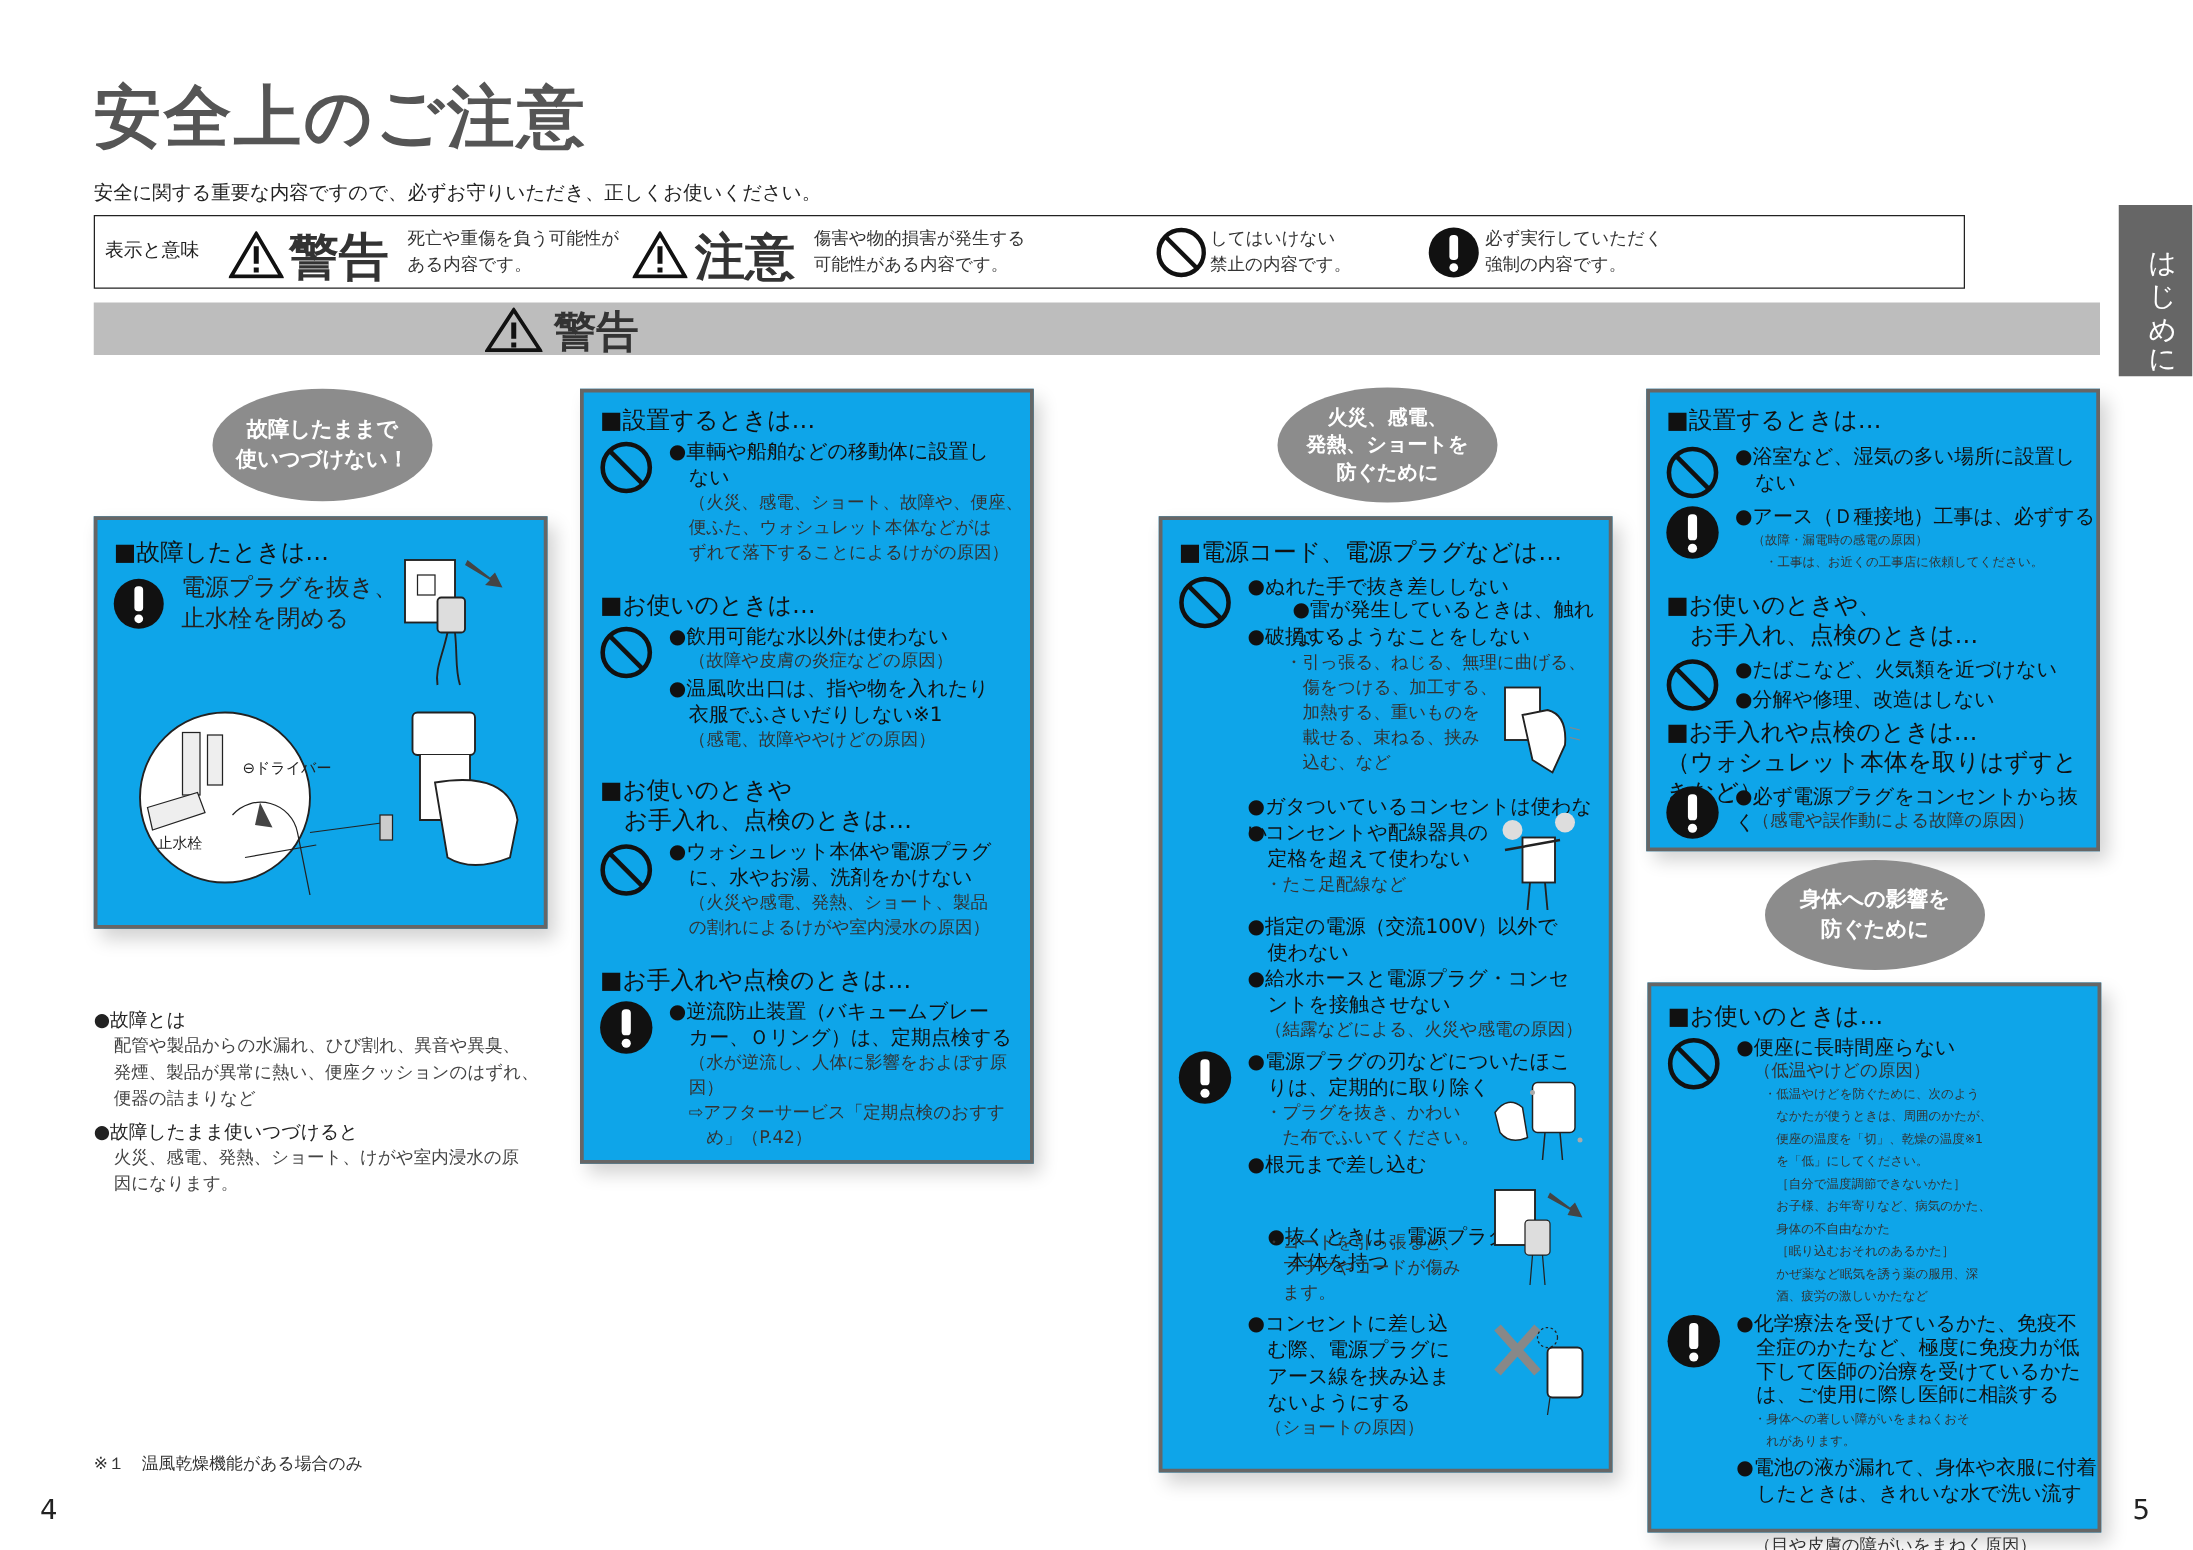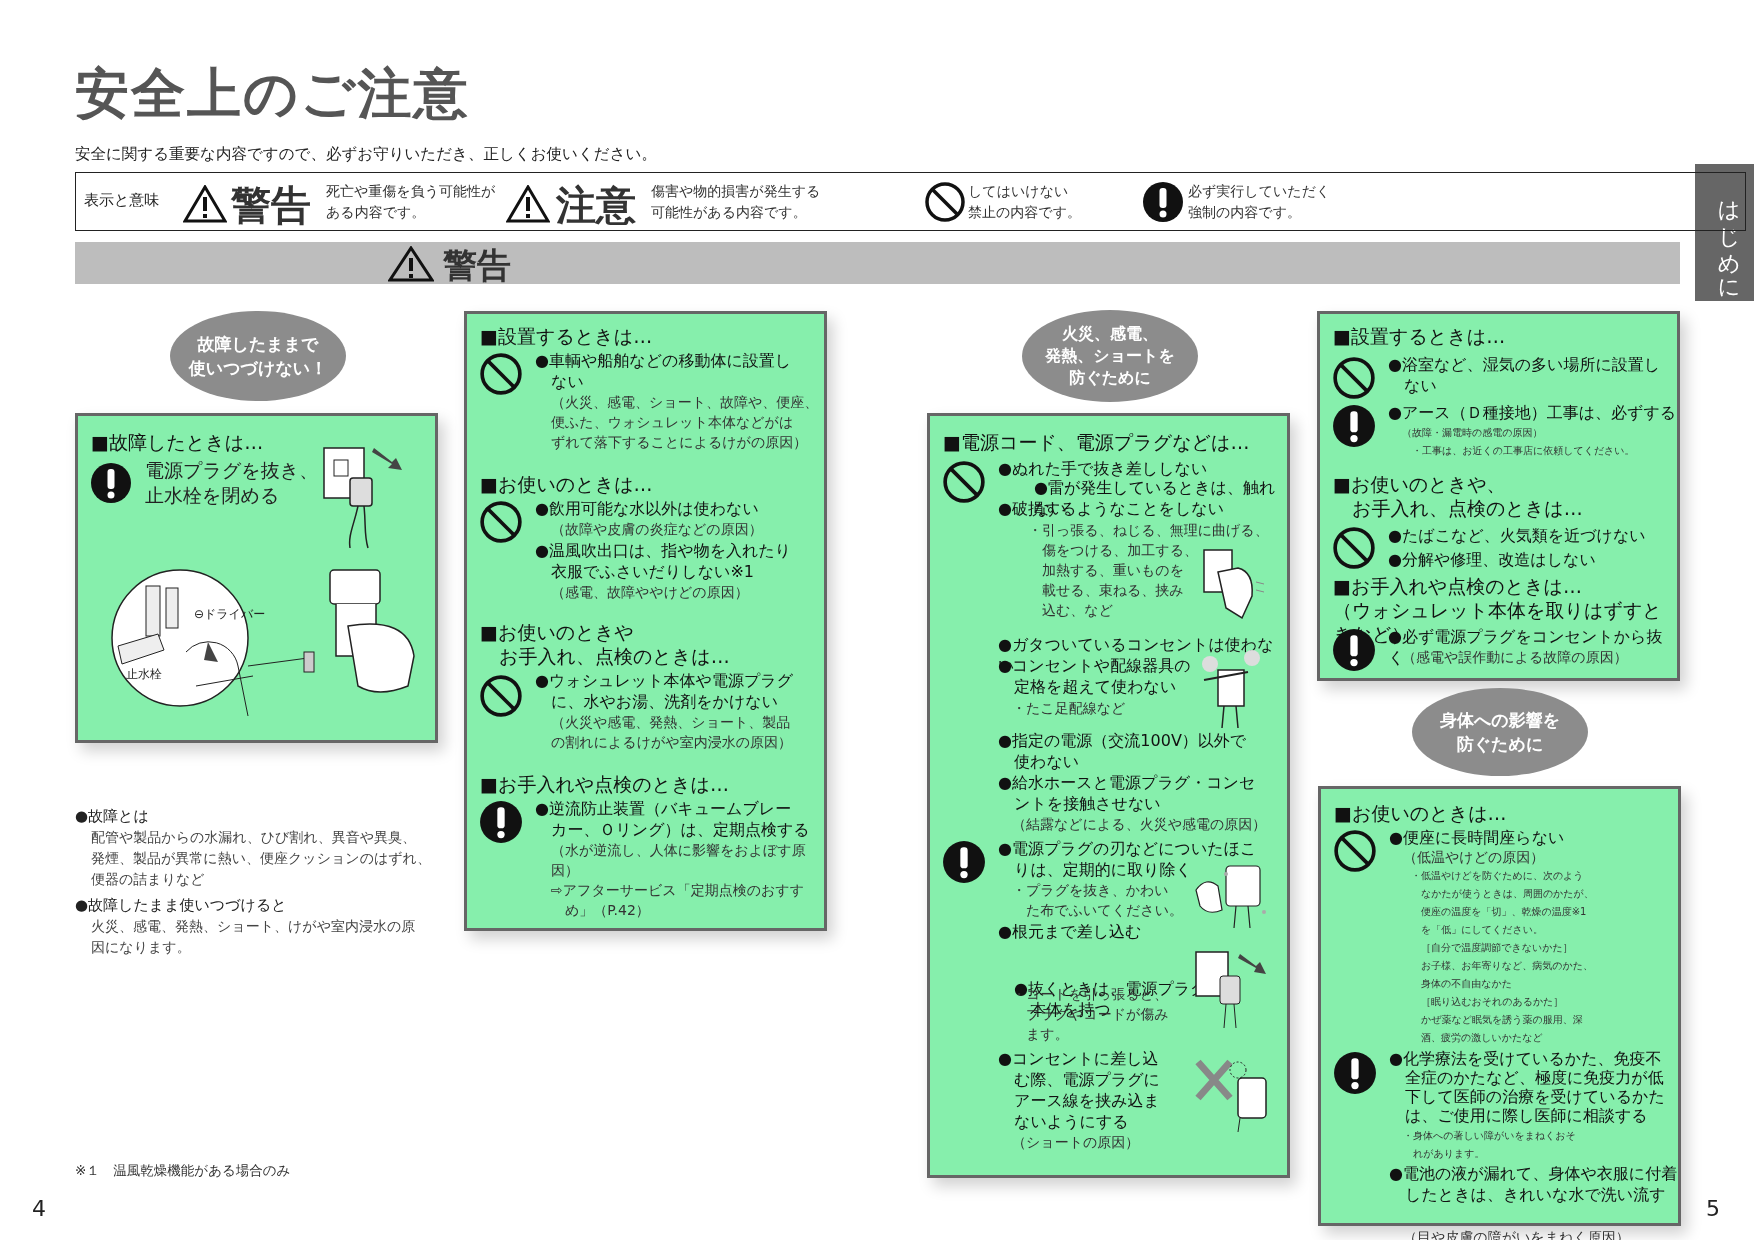--- a/index.html
+++ b/index.html
@@ -1,32 +1,32 @@
 <!DOCTYPE html>
 <html><head>
 <meta charset="utf-8">
 <style>
   * { box-sizing: border-box; margin: 0; padding: 0; }
   html, body { width: 1754px; height: 1240px; background: #ffffff; overflow: hidden; }
   body { position: relative; font-family: "DejaVu Sans", "Liberation Sans", sans-serif; color: #222; }
   .abs { position: absolute; }
   .title { left: 75px; top: 58px; font-size: 54px; font-weight: bold; color: #555; letter-spacing: 2px; }
   .subtitle { left: 75px; top: 144px; font-size: 15.5px; color: #222; }
-  .legend { left: 75px; top: 172px; width: 1671px; height: 59px; border: 1.5px solid #222; }
+  .legend { left: 75px; top: 172px; width: 1497px; height: 59px; border: 1.5px solid #222; }
   .legend .lbl { position: absolute; top: 18px; font-size: 15px; }
   .legend .big { position: absolute; top: 5px; font-size: 40px; font-weight: bold; color: #333; }
   .legend .desc { position: absolute; top: 8px; font-size: 14px; line-height: 21px; color: #333; }
   .legend .ico { position: absolute; top: 10px; }
   .banner { left: 75px; top: 242px; width: 1605px; height: 42px; background: #bdbdbd; }
   .banner .btxt { position: absolute; left: 368px; top: 1px; font-size: 34px; font-weight: bold; color: #333; }
   .banner .ico { position: absolute; left: 313px; top: 4px; }
   .sidetab { left: 1695px; top: 164px; width: 59px; height: 137px; background: #666; }
   .sidetab span { position: absolute; left: 19px; top: 22px; writing-mode: vertical-rl; color: #fff; font-size: 22px; letter-spacing: 1px; }
   .bubble { background: #8c8c8c; border-radius: 50%; color: #fff; font-weight: bold; font-size: 17px; text-align: center; display: flex; align-items: center; justify-content: center; line-height: 24px; white-space: pre-line; }
-  .panel { background: #86efac; border: 3px solid #666; box-shadow: 6px 8px 14px rgba(0,0,0,0.18); }
+  .panel { background: #0ea5e9; border: 3px solid #666; box-shadow: 6px 8px 14px rgba(0,0,0,0.18); }
   .panel .h { font-size: 19px; color: #111; line-height: 24px; }
   .panel .b { font-size: 16px; color: #111; line-height: 21px; }
   .panel .s { font-size: 14px; color: #333; line-height: 20px; }
   .panel .xs { font-size: 10px; color: #333; line-height: 18px; }
   .note { font-size: 15px; color: #222; line-height: 21px; }
   .note .sub { font-size: 14px; color: #444; padding-left: 16px; }
   .pagenum { font-size: 22px; color: #222; }
   .footnote { font-size: 13.5px; color: #333; }
   .illus { position: absolute; }
   .pre { white-space: pre-line; }

